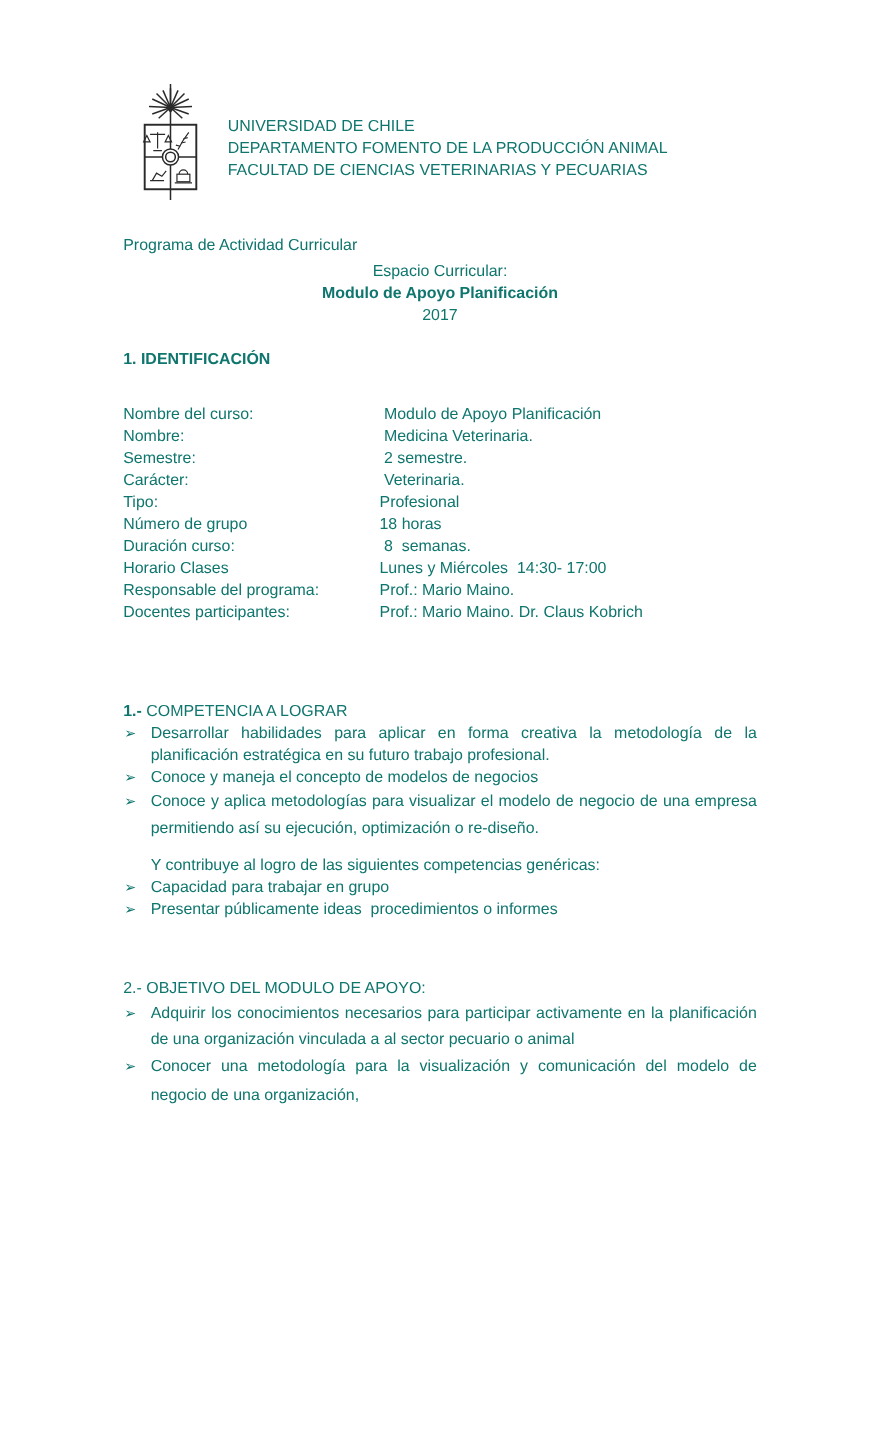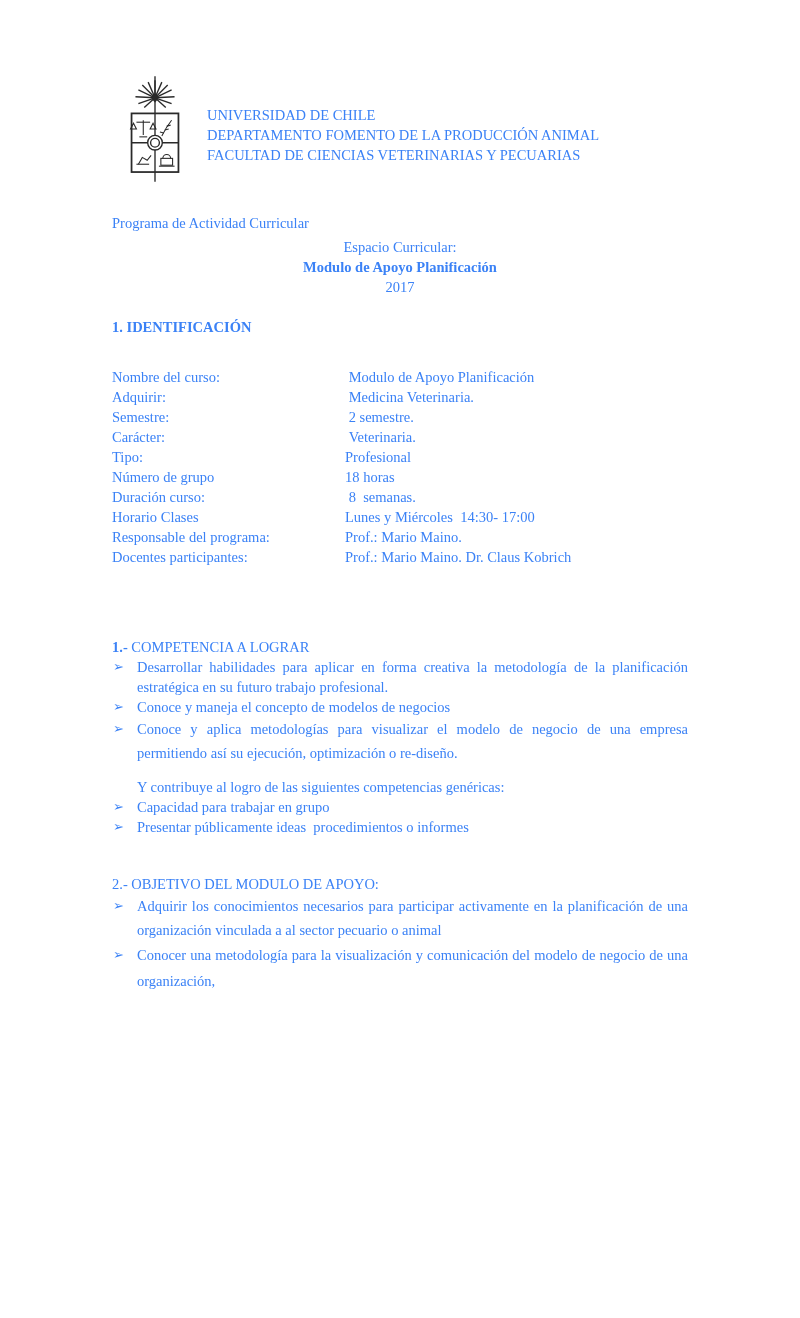--- a/index.html
+++ b/index.html
@@ -1,23 +1,23 @@
 <!DOCTYPE html>
 <html><head>
 <meta charset="utf-8">
 <style>
   html,body { margin:0; padding:0; background:#fff; }
   .page {
     position: relative;
     width: 800px;
     height: 1318px;
     background: #ffffff;
-    font-family: Liberation Serif, serif;
+    font-family: Liberation Sans, sans-serif;
     font-size: 14.5px;
-    color: #3b82f6;
+    color: #0f766e;
     overflow: hidden;
     box-sizing: border-box;
     padding-left: 112px;
     padding-right: 112px;
   }
   .content { width: 576px; }
 
   
   .header-row { margin-top: 75px; display: flex; align-items: flex-start; }
   .crest { width: 86px; height: 112px; flex-shrink: 0; }
@@ -32,21 +32,21 @@
   
   .h-ident { margin-top: 20px; font-weight: bold; line-height: 20px; }
   .ident-table { margin-top: 30px; }
   .ident-row { display: flex; line-height: 20px; }
   .ident-label { width: 233px; flex-shrink: 0; }
   .ident-value { white-space: pre-wrap; }
 
   
   .h-comp { margin-top: 70px; line-height: 20px; }
   .h-comp .num { font-weight: bold; }
-  .h-obj { margin-top: 37px; line-height: 20px; }
+  .h-obj { margin-top: 52px; line-height: 20px; }
 
   ul.arrow-list { list-style: none; margin: 0; padding: 0; }
   ul.arrow-list li {
     position: relative;
     padding-left: 25px;
     text-align: justify;
     line-height: 20px;
   }
   ul.arrow-list li .bullet-icon {
     position: absolute;
@@ -134,21 +134,21 @@
     <div class="t-year">2017</div>
 
     <div class="h-ident">1. IDENTIFICACIÓN</div>
 
     <div class="ident-table">
       <div class="ident-row">
         <div class="ident-label">Nombre del curso:</div>
         <div class="ident-value"> Modulo de Apoyo Planificación</div>
       </div>
       <div class="ident-row">
-        <div class="ident-label">Adquirir:</div>
+        <div class="ident-label">Nombre:</div>
         <div class="ident-value"> Medicina Veterinaria.</div>
       </div>
       <div class="ident-row">
         <div class="ident-label">Semestre:</div>
         <div class="ident-value"> 2 semestre.</div>
       </div>
       <div class="ident-row">
         <div class="ident-label">Carácter:</div>
         <div class="ident-value"> Veterinaria.</div>
       </div>

